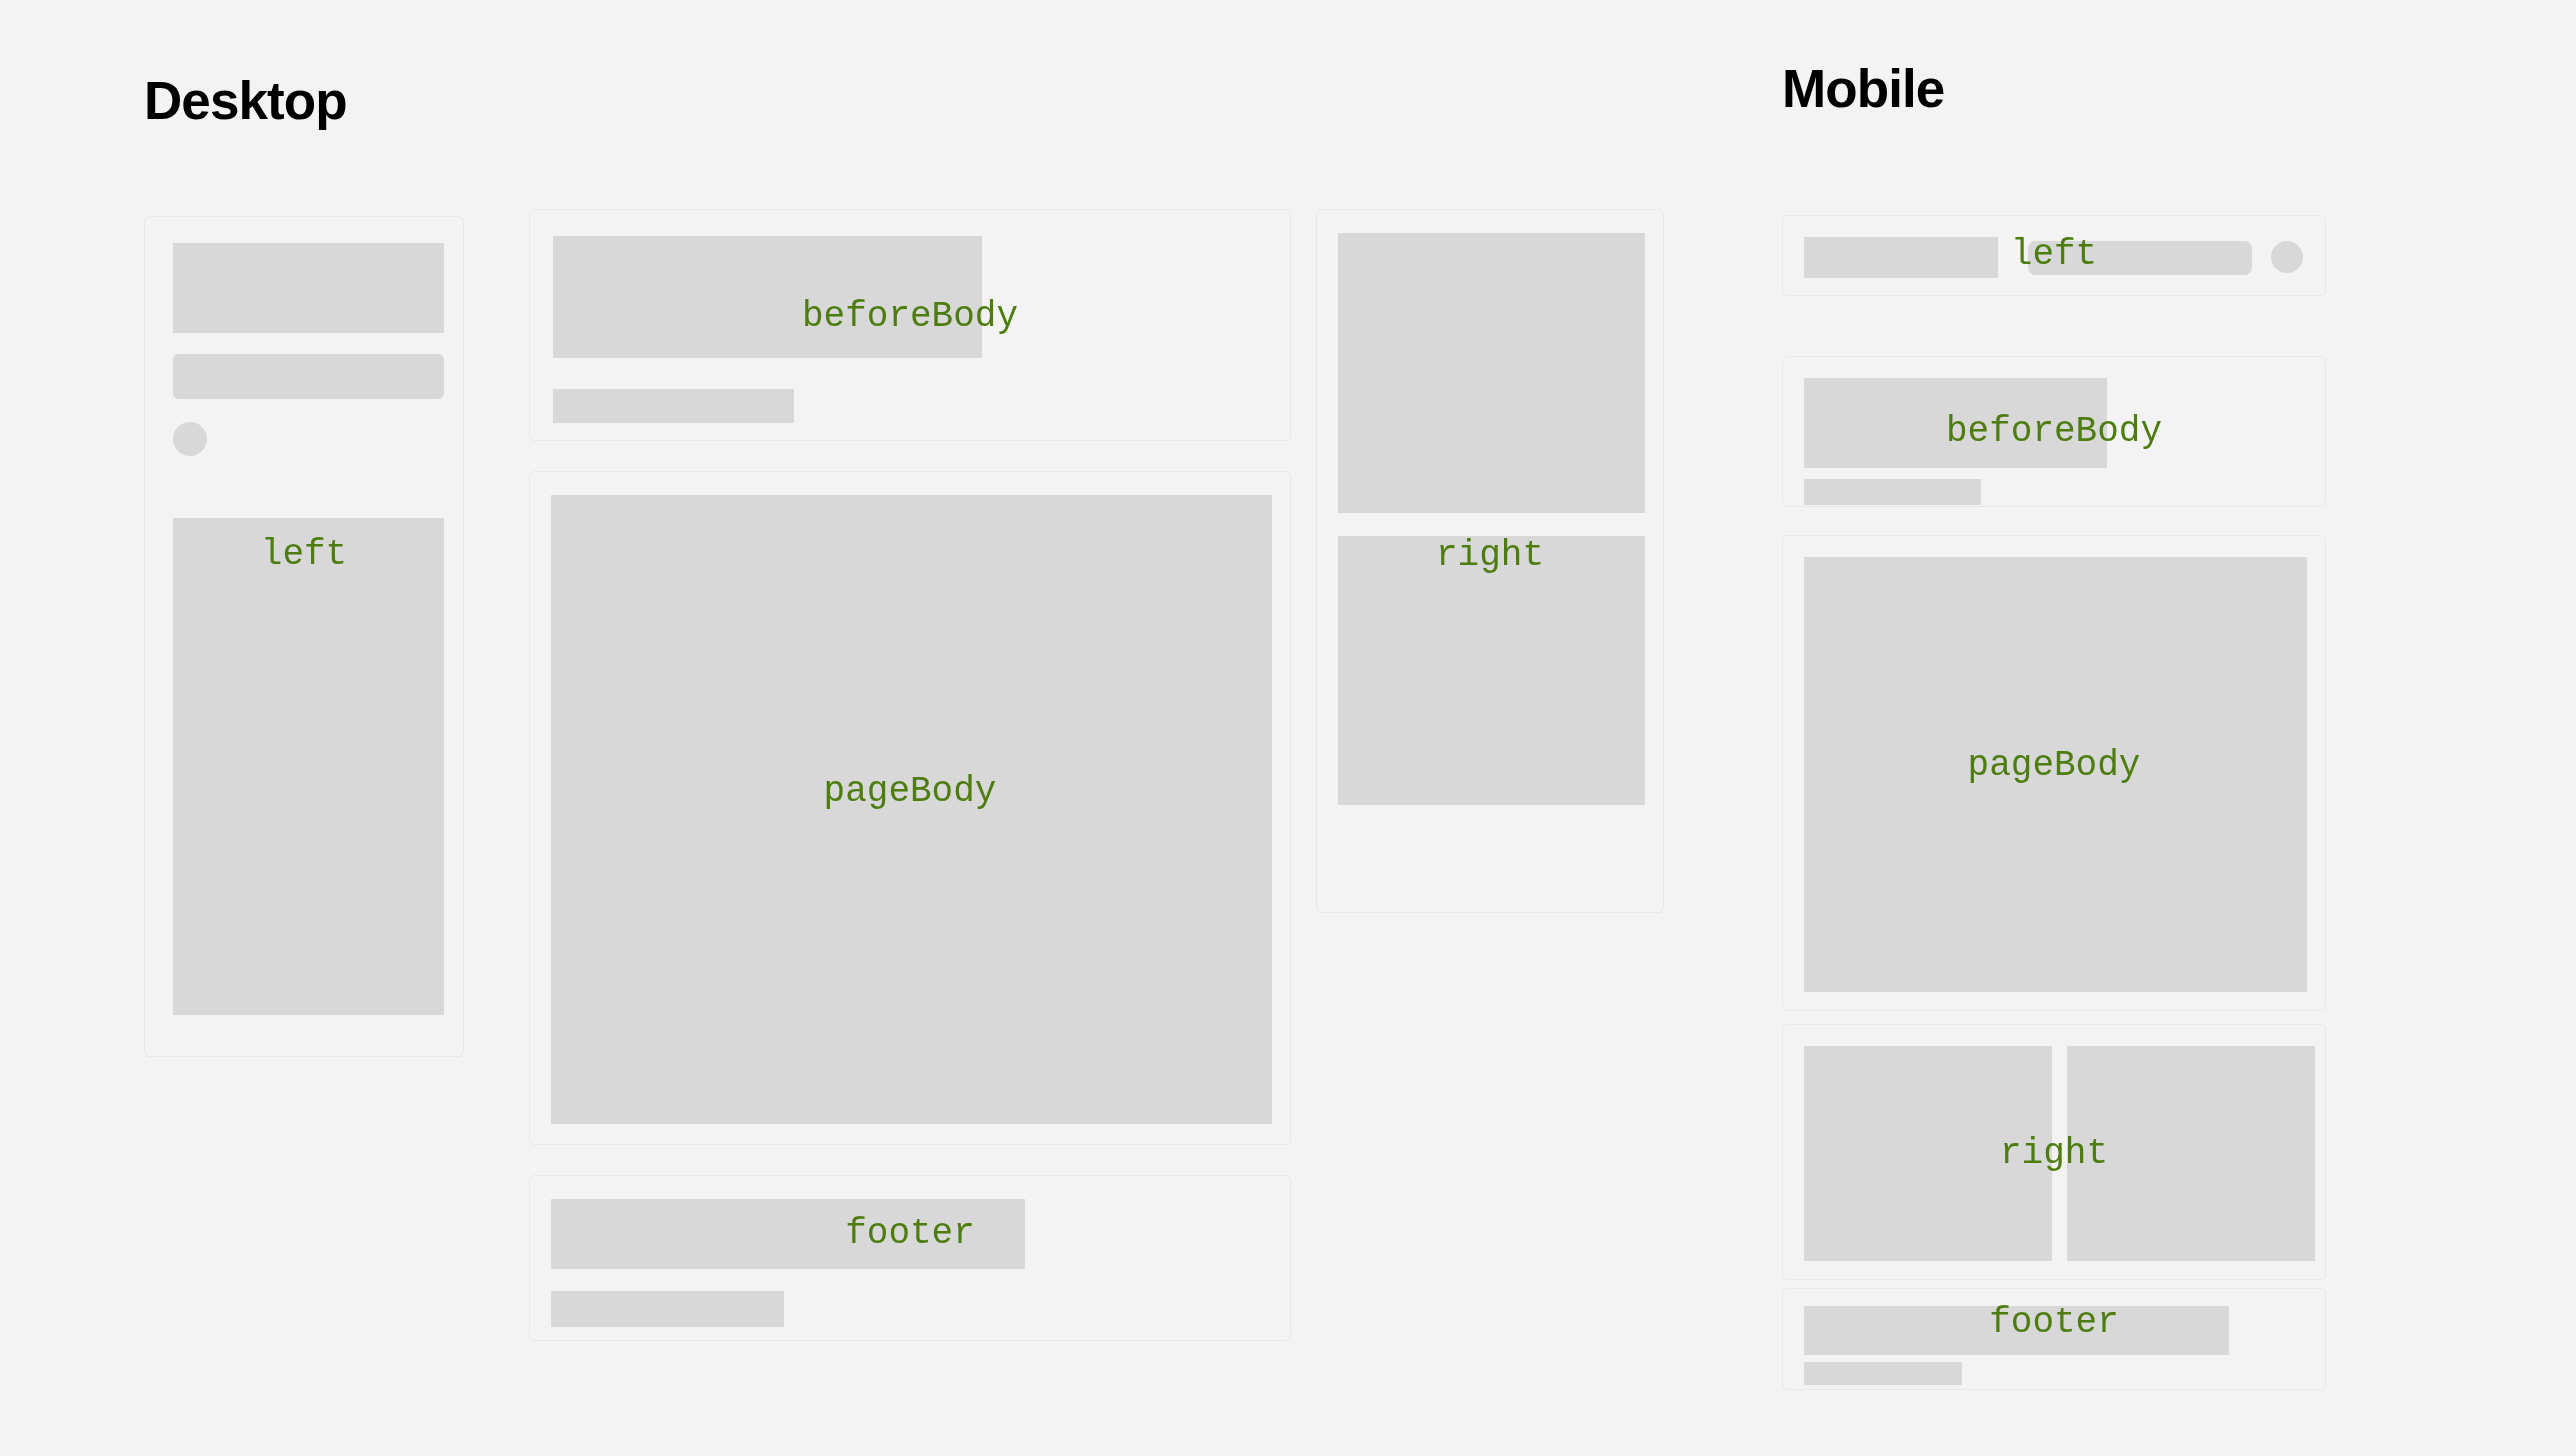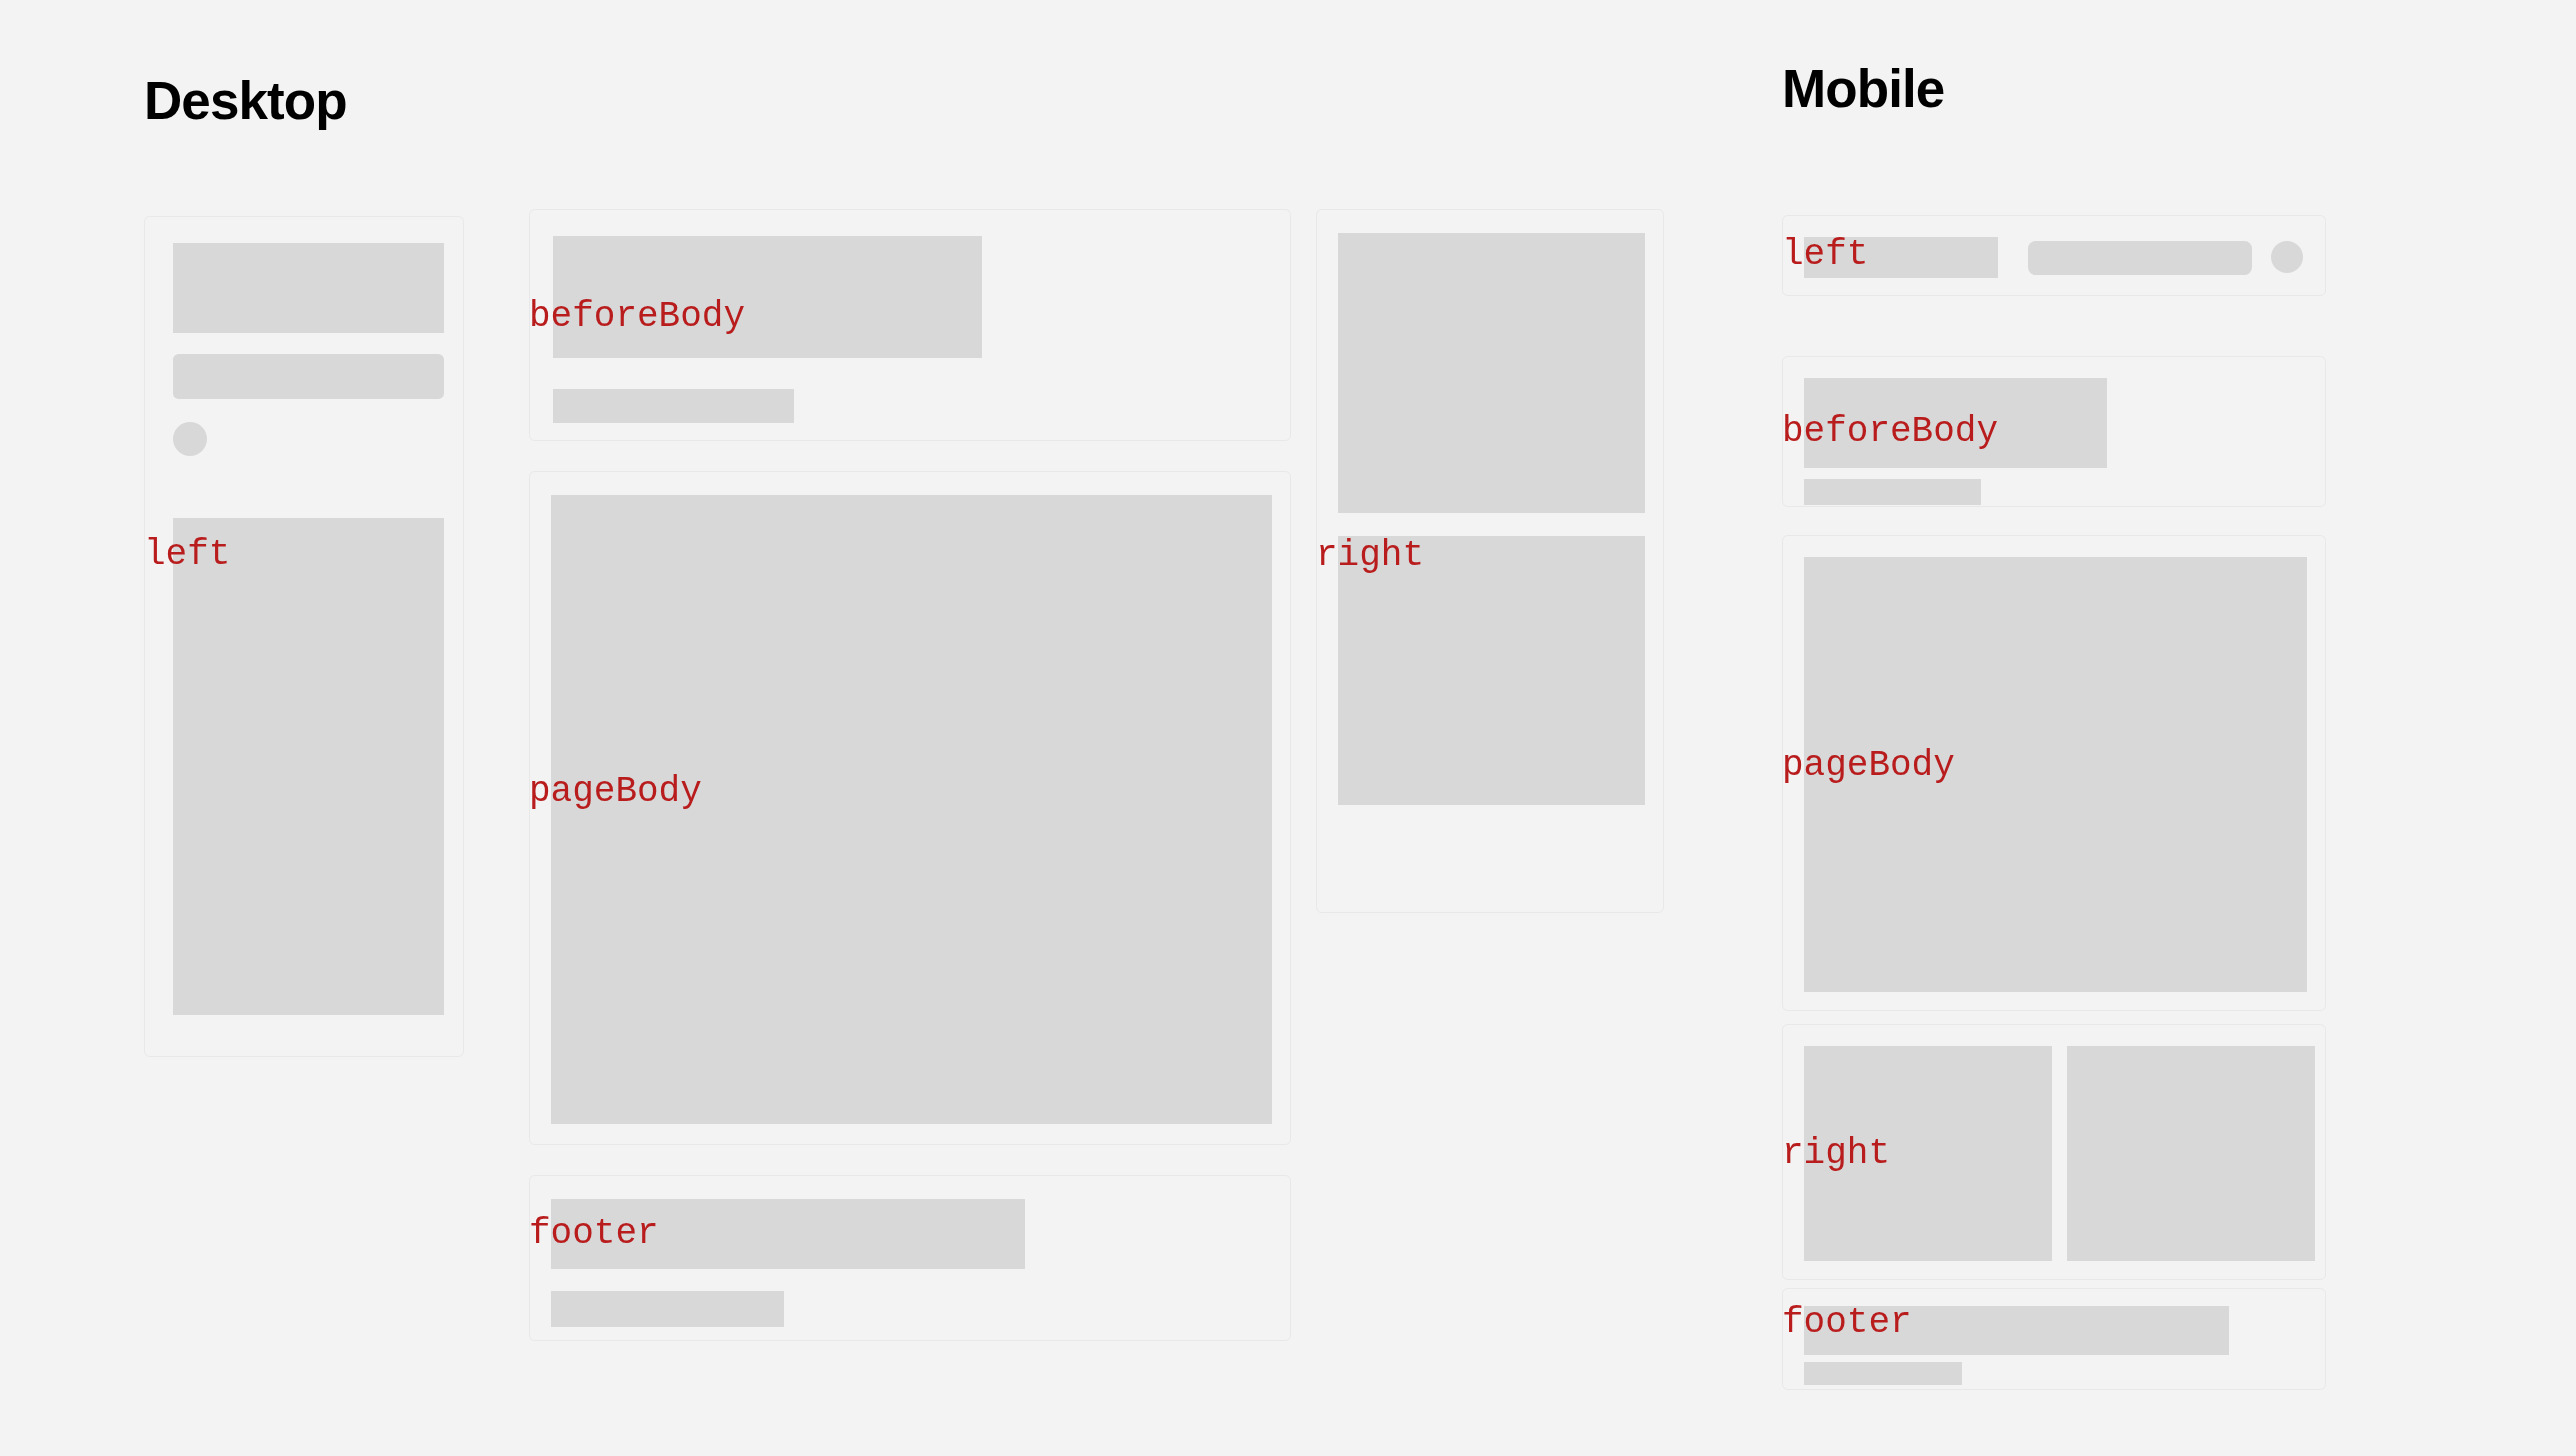--- a/index.html
+++ b/index.html
@@ -47,24 +47,24 @@
     background: #d8d8d8;
   }
   .ph.round { border-radius: 5.6px; }
   .ph.pill  { border-radius: 7.5px; }
   .ph.circle { border-radius: 50%; }
 
   
   .region-label {
     position: absolute;
     font-family: "Liberation Mono", "DejaVu Sans Mono", monospace;
-    color: #b91c1c;
+    color: #4d7c0f;
     line-height: 1;
     white-space: nowrap;
-    text-align: left;
+    text-align: center;
     pointer-events: none;
   }
 
   
   #panel-desktop-left { left: 144px; top: 216px; width: 320px; height: 841px; }
   #d-left-block1  { left: 28px;  top: 26px;  width: 271px; height: 90px; }
   #d-left-block2  { left: 28px;  top: 137px; width: 271px; height: 45px; }
   #d-left-circle  { left: 28px;  top: 205px; width: 34px;  height: 34px; }
   #d-left-tall    { left: 28px;  top: 301px; width: 271px; height: 497px; }
   #label-d-left   { left: 144px; top: 537px; width: 320px; font-size: 36px; }

